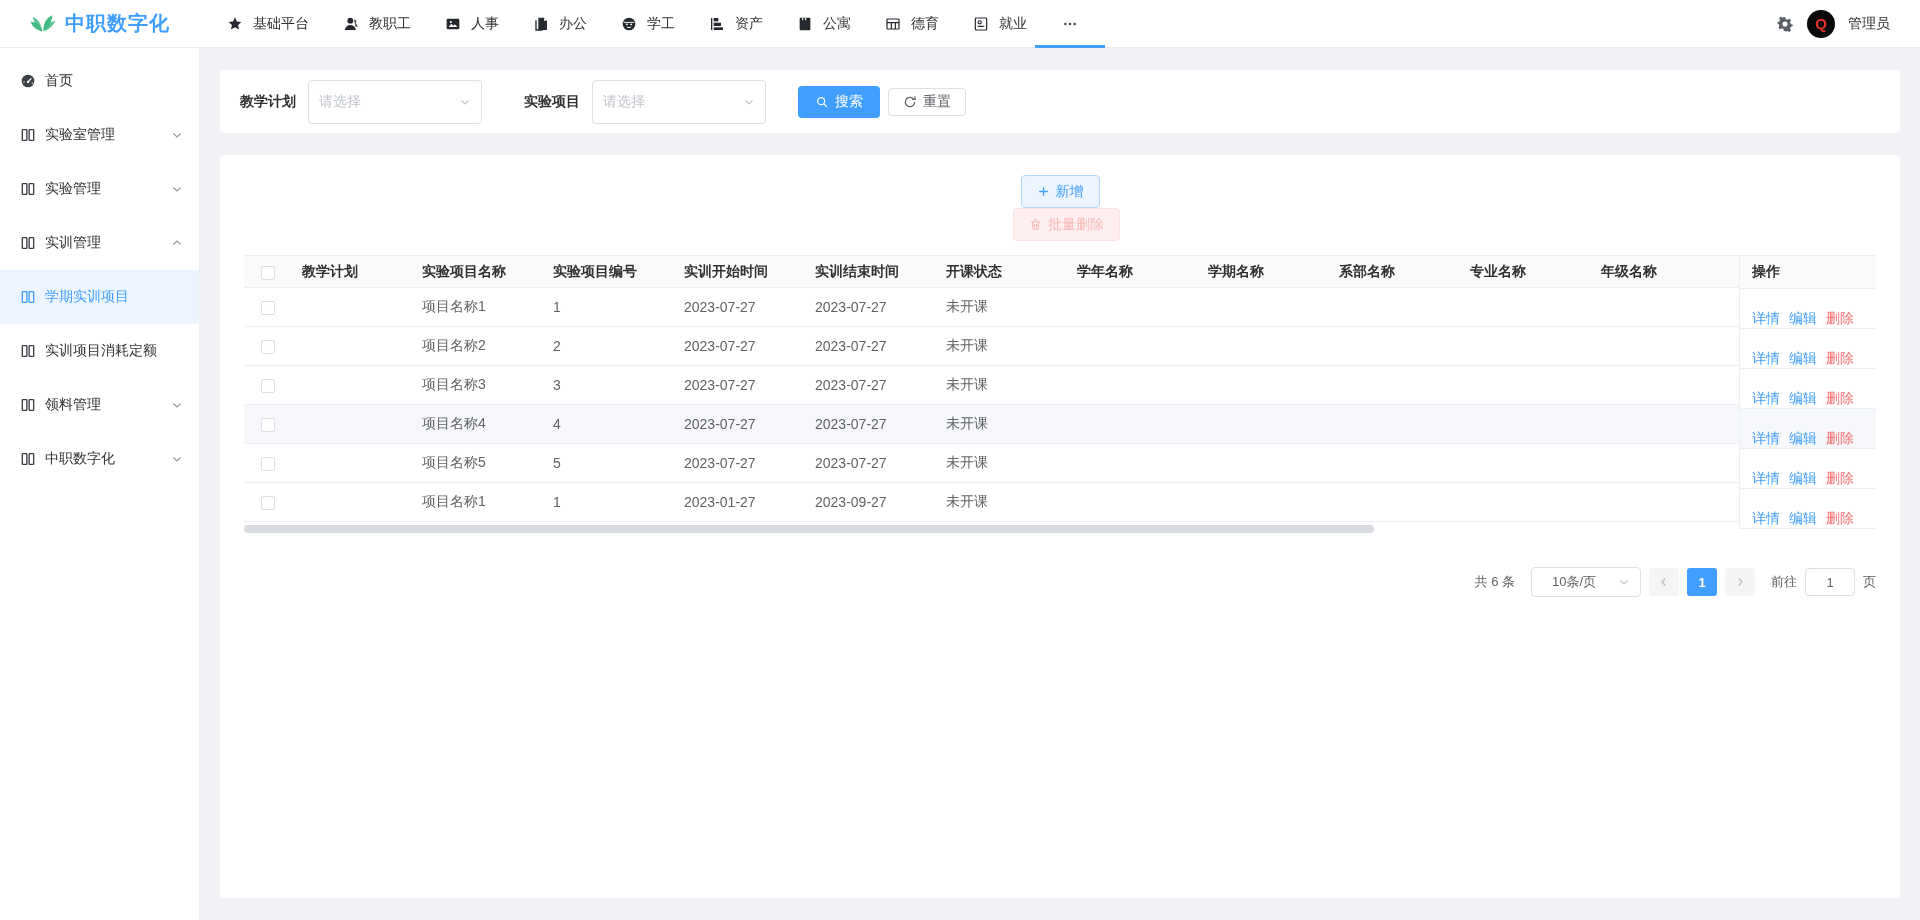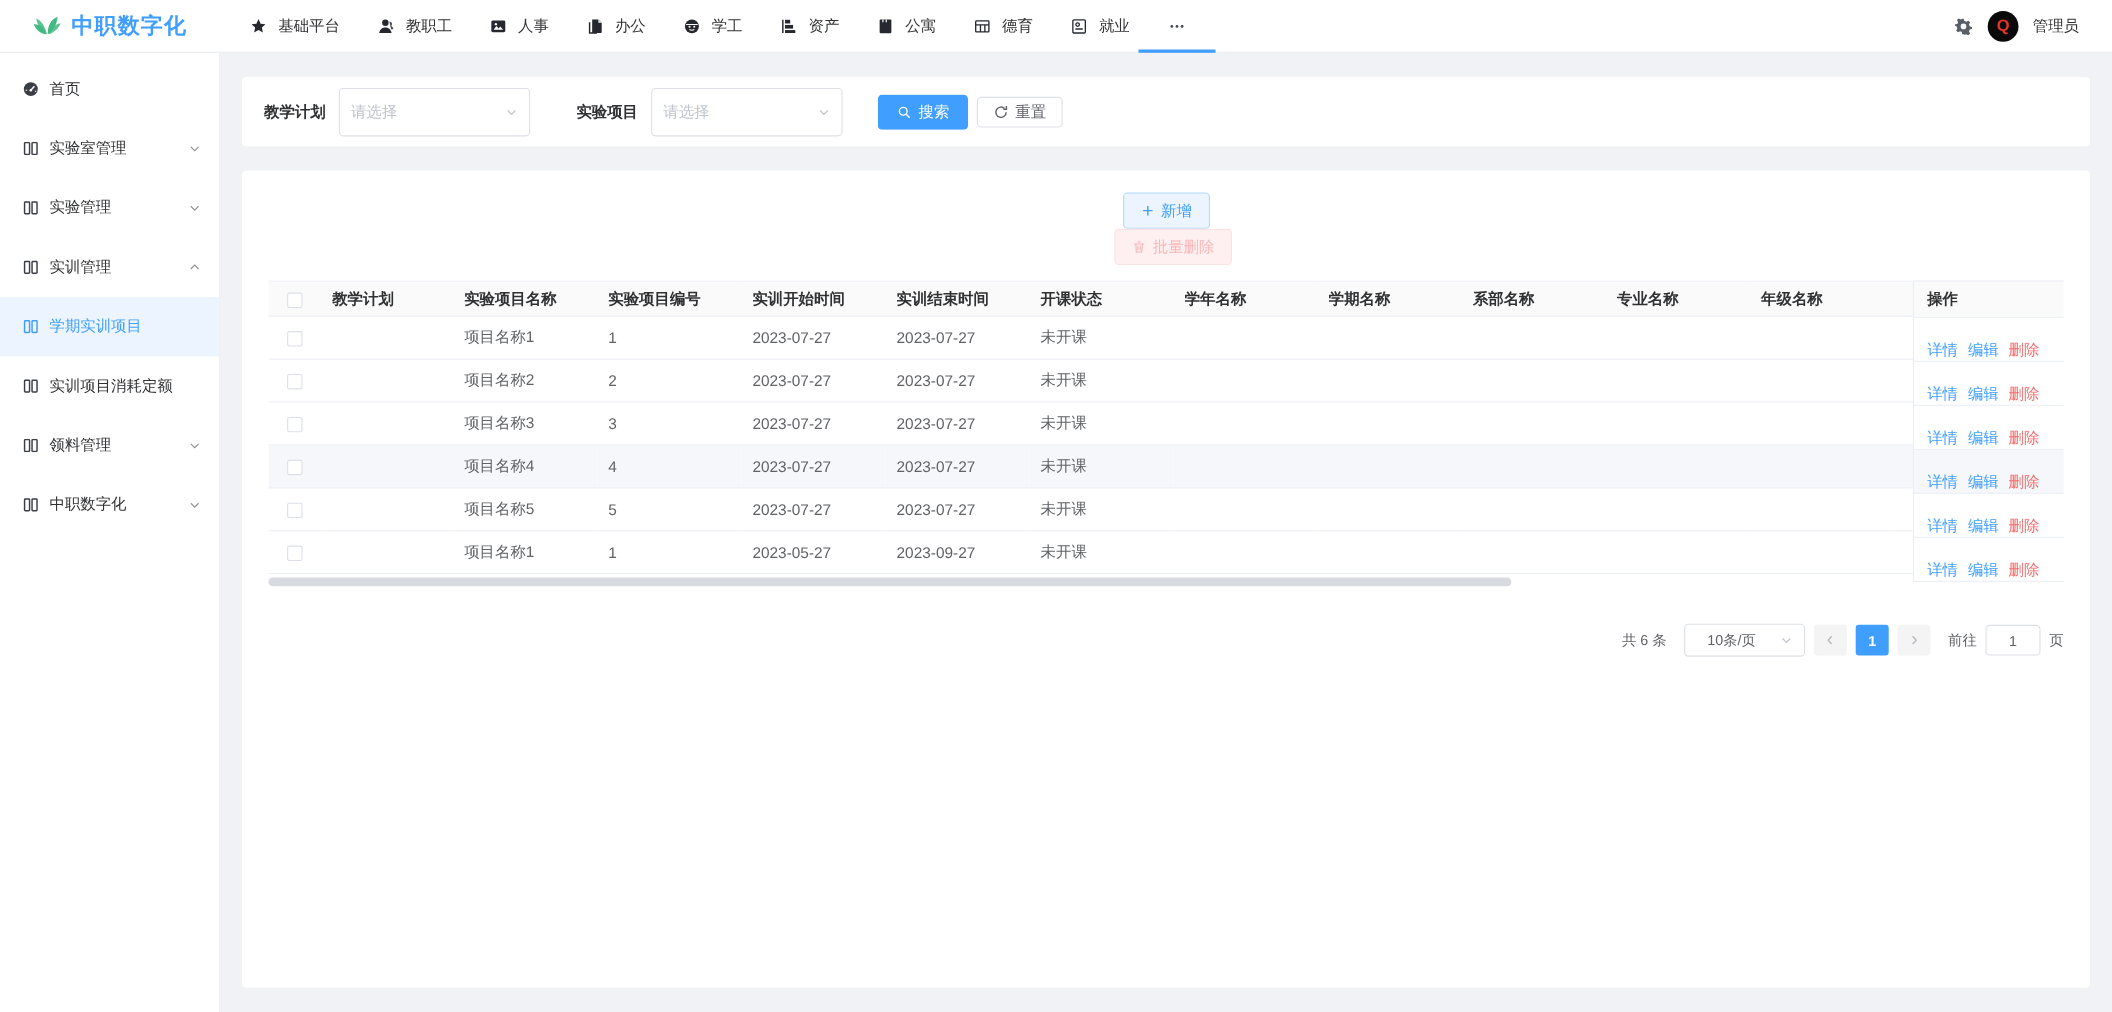--- a/index.html
+++ b/index.html
@@ -495,21 +495,21 @@
                 <td></td>
                 <td></td>
                 <td></td>
                 <td></td>
               </tr>
               <tr>
                 <td class="cbcell"><span class="cb"></span></td>
                 <td></td>
                 <td>项目名称1</td>
                 <td>1</td>
-                <td>2023-05-27</td>
+                <td>2023-01-27</td>
                 <td>2023-09-27</td>
                 <td>未开课</td>
                 <td></td>
                 <td></td>
                 <td></td>
                 <td></td>
                 <td></td>
                 <td></td>
               </tr>
             </tbody>

